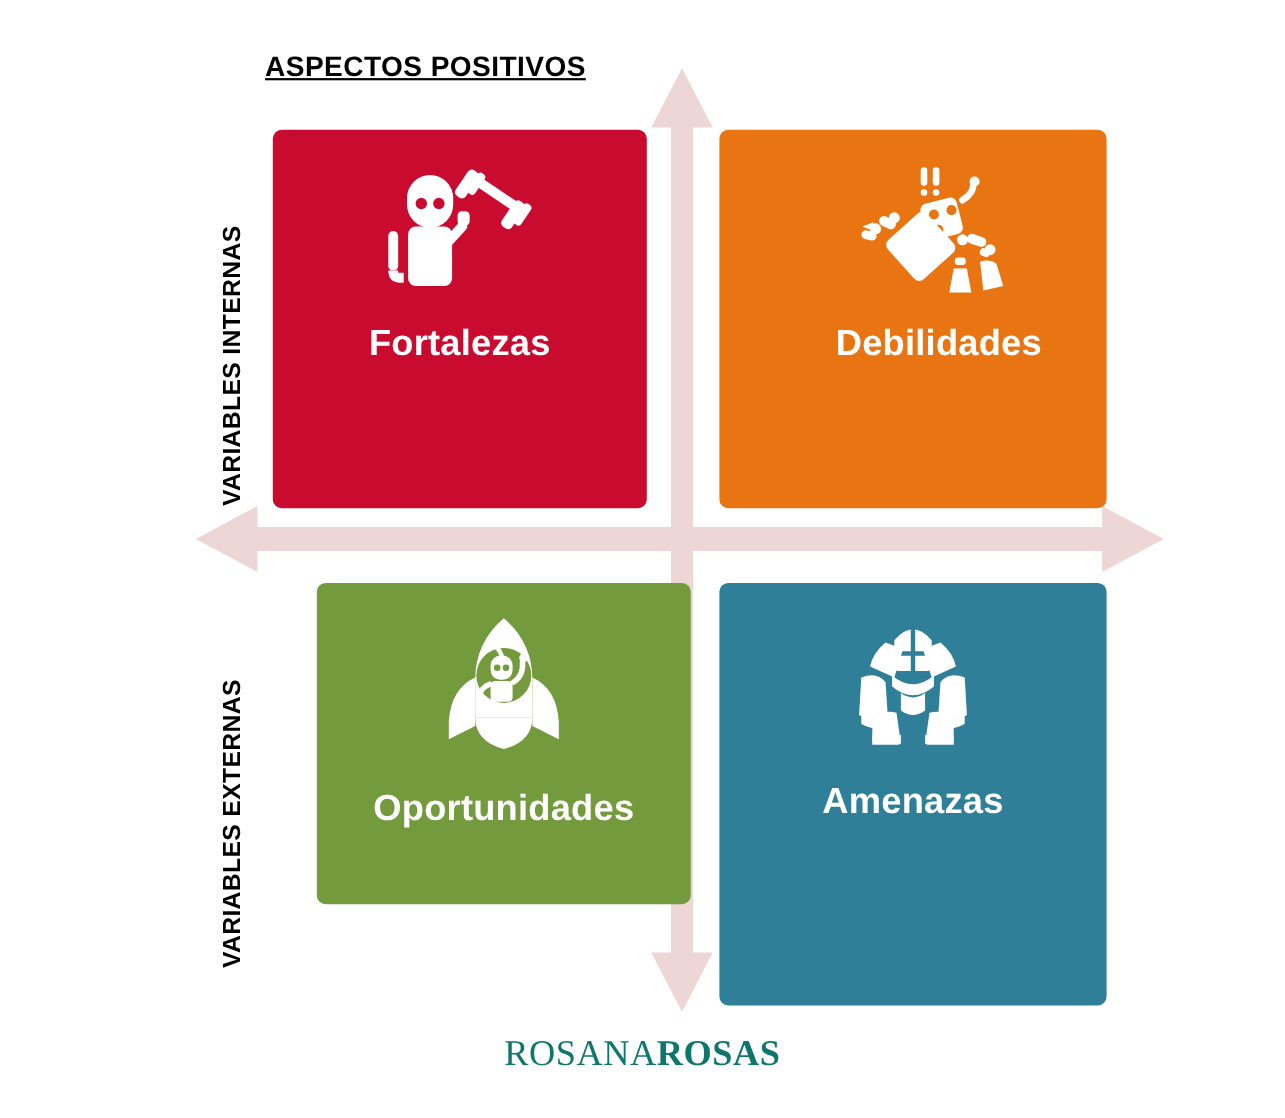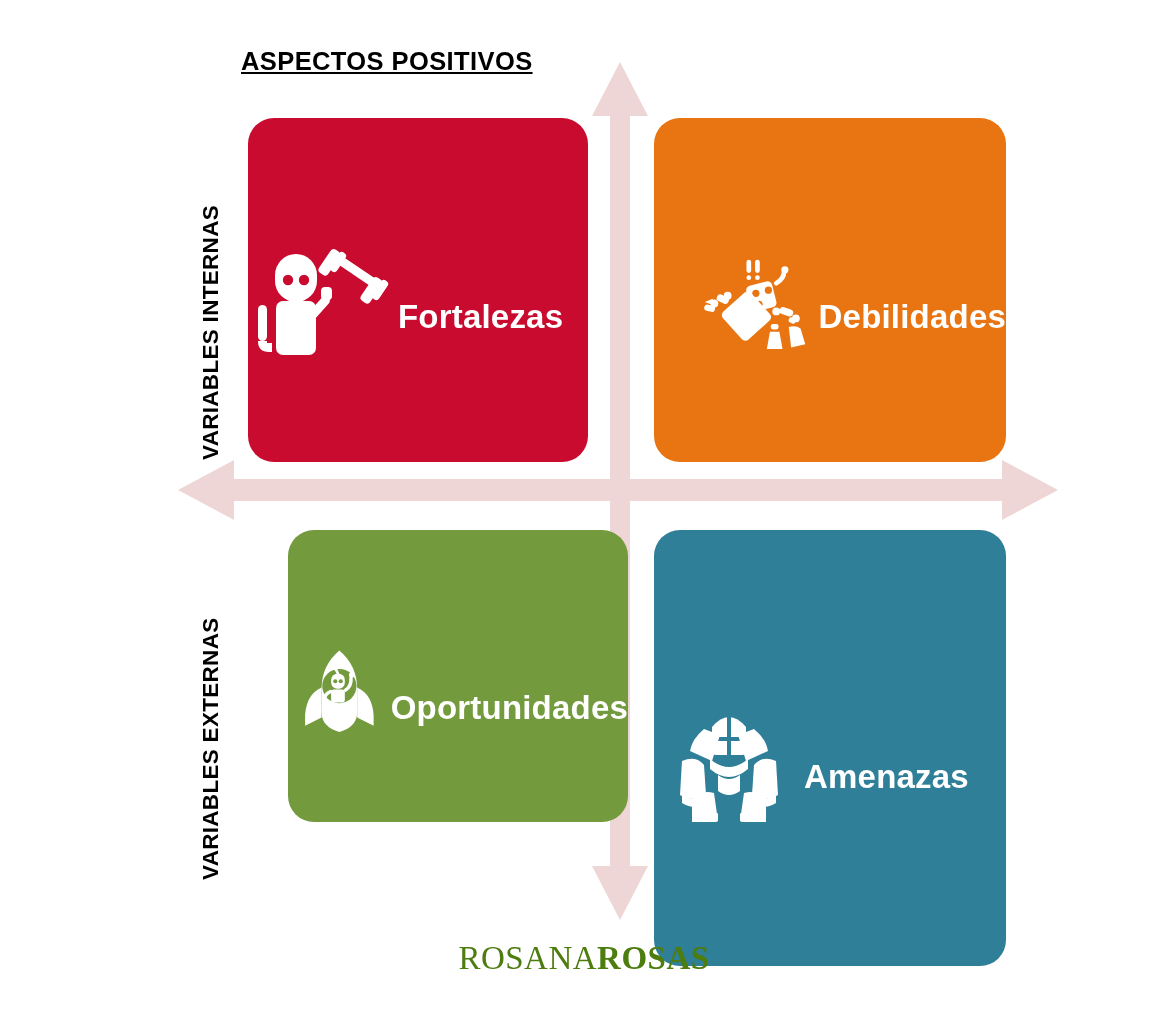--- a/index.html
+++ b/index.html
@@ -68,23 +68,23 @@
     top: 460px;
   }
   #label-externas {
     left: 198px;
     top: 880px;
   }
 
   
   .quadrant {
     position: absolute;
-    border-radius: 26px;
+    border-radius: 8px;
     display: flex;
-    flex-direction: row;
+    flex-direction: column;
     align-items: center;
     box-sizing: border-box;
   }
   .quadrant-icon {
     width: 150px;
     height: 125px;
     display: block;
   }
   .quadrant-label {
     color: #ffffff;
@@ -114,21 +114,21 @@
     top: 530px;
     width: 340px;
     height: 292px;
     padding-top: 28px;
     margin-left: 40px;
   }
   #quadrant-amenazas {
     left: 654px;
     top: 530px;
     width: 352px;
-    height: 436px;
+    height: 384px;
     padding-top: 22px;
   }
   #quadrant-fortalezas .quadrant-label,
   #quadrant-debilidades .quadrant-label { margin-top: 22px; }
   #quadrant-oportunidades .quadrant-label,
   #quadrant-amenazas .quadrant-label { margin-top: 34px; }
 
   
   #footer-wordmark {
     position: absolute;
@@ -286,17 +286,17 @@
         <path d="M60 96 q-14 -4 -22 8 l0 22 q13 6 26 -2 z"></path>
         <path d="M90 96 q14 -4 22 8 l0 22 q-13 6 -26 -2 z"></path>
 
         <path d="M38 116 q13 8 26 0 l0 7 -26 0 z"></path>
         <path d="M86 116 q13 8 26 0 l0 7 -26 0 z"></path>
       </g>
     </svg>
     <div class="quadrant-label">Amenazas</div>
   </div>
 
-  <div id="footer-wordmark" style="color: #4d7c0f;">
+  <div id="footer-wordmark" style="color: #0f766e;">
     <span id="wordmark-light">ROSANA</span><span id="wordmark-bold">ROSAS</span>
   </div>
 
 </div>
 
 </body></html>

